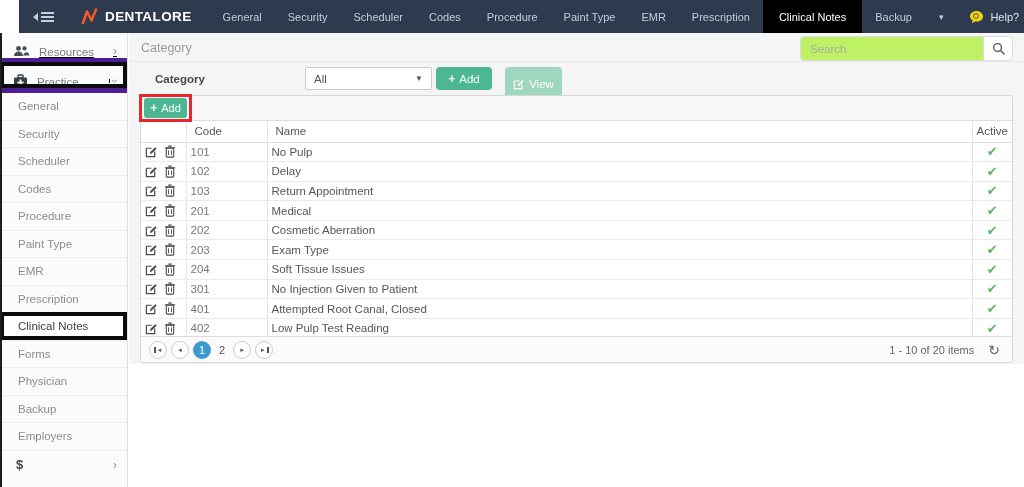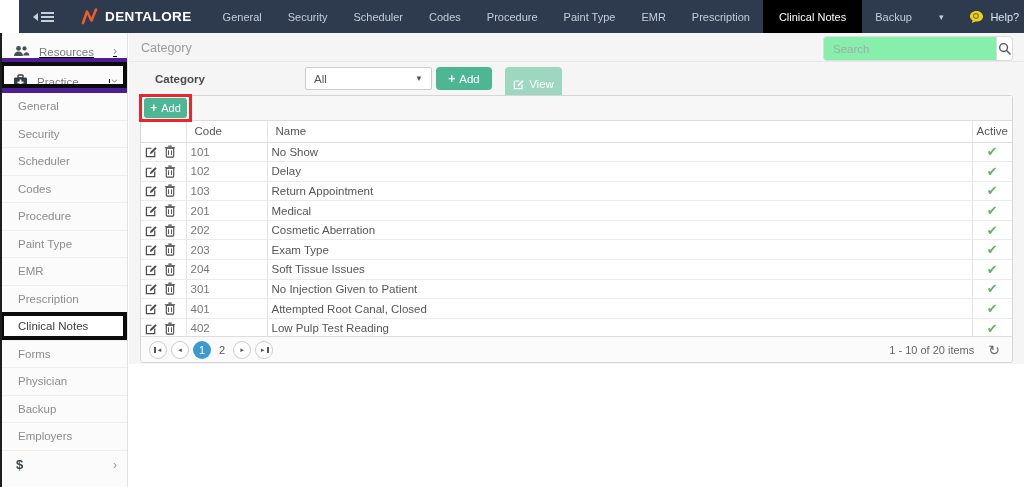--- a/index.html
+++ b/index.html
@@ -40,22 +40,22 @@
   .side-item.active { background:#fff; color:#3c3c3c; }
   .side-dollar { position:relative; display:flex; align-items:center; height:28px; padding:0 10px 0 16px; cursor:pointer; }
   .side-dollar .dollar { font-size:13px; font-weight:bold; color:#3a424c; flex:1; }
   .side-dollar .chev { color:#9a9a9a; font-size:12px; }
 
   
   .main { position:absolute; left:129px; top:33px; width:895px; height:454px; background:#fff; }
   .upper-bg { position:absolute; left:0; top:0; width:100%; height:331px; background:#f5f5f5; }
   .title-row { position:absolute; left:0; top:0; width:100%; height:29px; border-bottom:1px solid #e7e7e7; }
   .page-title { position:absolute; left:12px; top:8px; font-size:12.5px; color:#9a9a9a; }
-  .searchbox { position:absolute; top:3px; right:11px; width:190px; height:25px;
-    background:#86efac; border:1px solid #ddd; border-radius:4px; display:flex; overflow:hidden; }
+  .searchbox { position:absolute; top:3px; right:11px; width:213px; height:25px;
+    background:#bef264; border:1px solid #ddd; border-radius:4px; display:flex; overflow:hidden; }
   .searchbox input { flex:1; border:none; outline:none; padding:0 9px; font-size:11.5px; color:#555; background:transparent; font-family:inherit; }
   .searchbox input::placeholder { color:#a9a9a9; }
   .search-btn { width:29px; border-left:1px solid #ddd; display:flex; align-items:center; justify-content:center; cursor:pointer; background:#fff; }
 
   .filter-label { position:absolute; left:26px; top:40px; font-size:11.5px; font-weight:bold; color:#4a4a4a; }
   .select { position:absolute; left:176px; top:34px; width:127px; height:23px; background:#fff;
     border:1px solid #ccc; border-radius:2px; display:flex; align-items:center; padding:0 8px; cursor:pointer; }
   .select .val { flex:1; font-size:11.5px; color:#555; }
   .select .dcaret { font-size:8px; color:#555; }
 
@@ -269,21 +269,21 @@
                     <rect x="2" y="3.5" width="8" height="9.5" rx="1" fill="none" stroke="#4a4a4a" stroke-width="1.2"></rect>
                     <line x1="0.5" y1="3" x2="11.5" y2="3" stroke="#4a4a4a" stroke-width="1.2"></line>
                     <line x1="4.2" y1="1.2" x2="7.8" y2="1.2" stroke="#4a4a4a" stroke-width="1.4"></line>
                     <line x1="4.4" y1="5.8" x2="4.4" y2="10.8" stroke="#4a4a4a" stroke-width="1"></line>
                     <line x1="7.6" y1="5.8" x2="7.6" y2="10.8" stroke="#4a4a4a" stroke-width="1"></line>
                   </svg>
                 </span>
               </span>
             </td>
             <td class="col-code">101</td>
-            <td>No Show</td>
+            <td>No Pulp</td>
             <td class="col-active"><span class="check">✔</span></td>
           </tr>
           <tr>
             <td class="col-icons">
               <span class="row-icons">
                 <span class="icon-btn">
                   <svg width="13" height="13" viewBox="0 0 14 14">
                     <path d="M1.5 3.5h5.5M1.5 3.5v9h9V7" fill="none" stroke="#4a4a4a" stroke-width="1.3"></path>
                     <path d="M5.3 9.6l2-.4 5.3-5.3-1.6-1.6-5.3 5.3z" fill="#4a4a4a"></path>
                   </svg>

